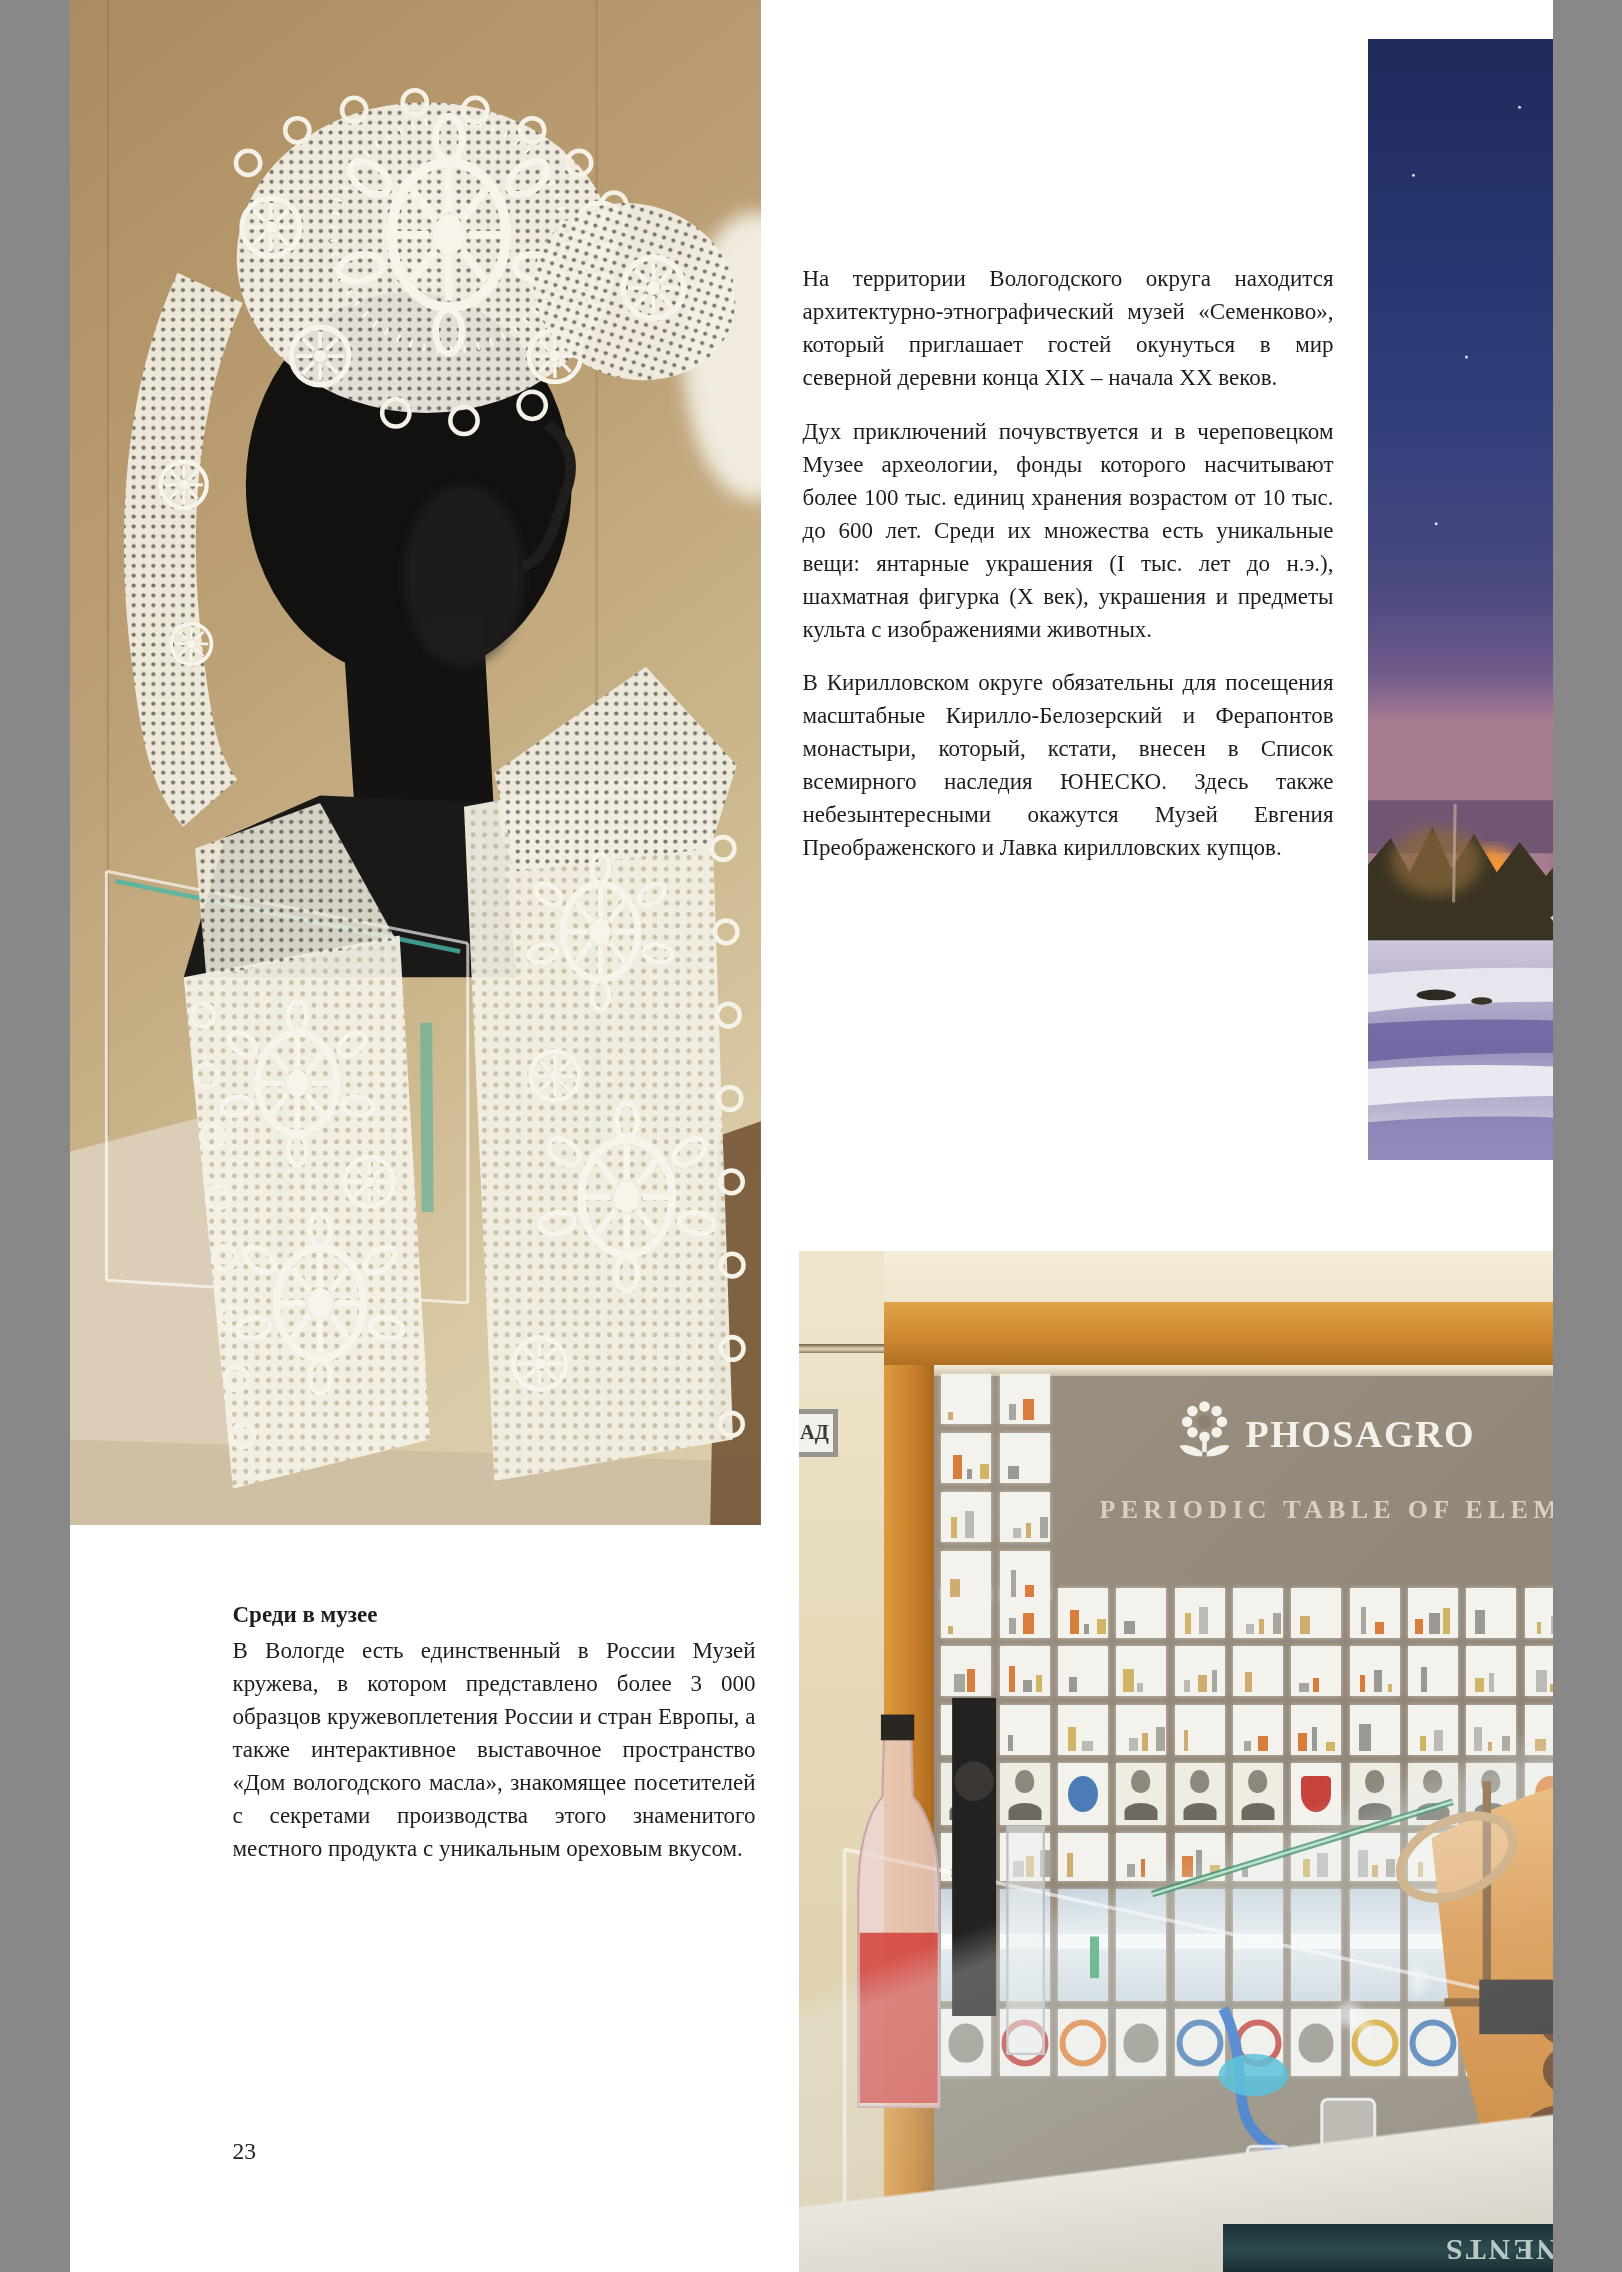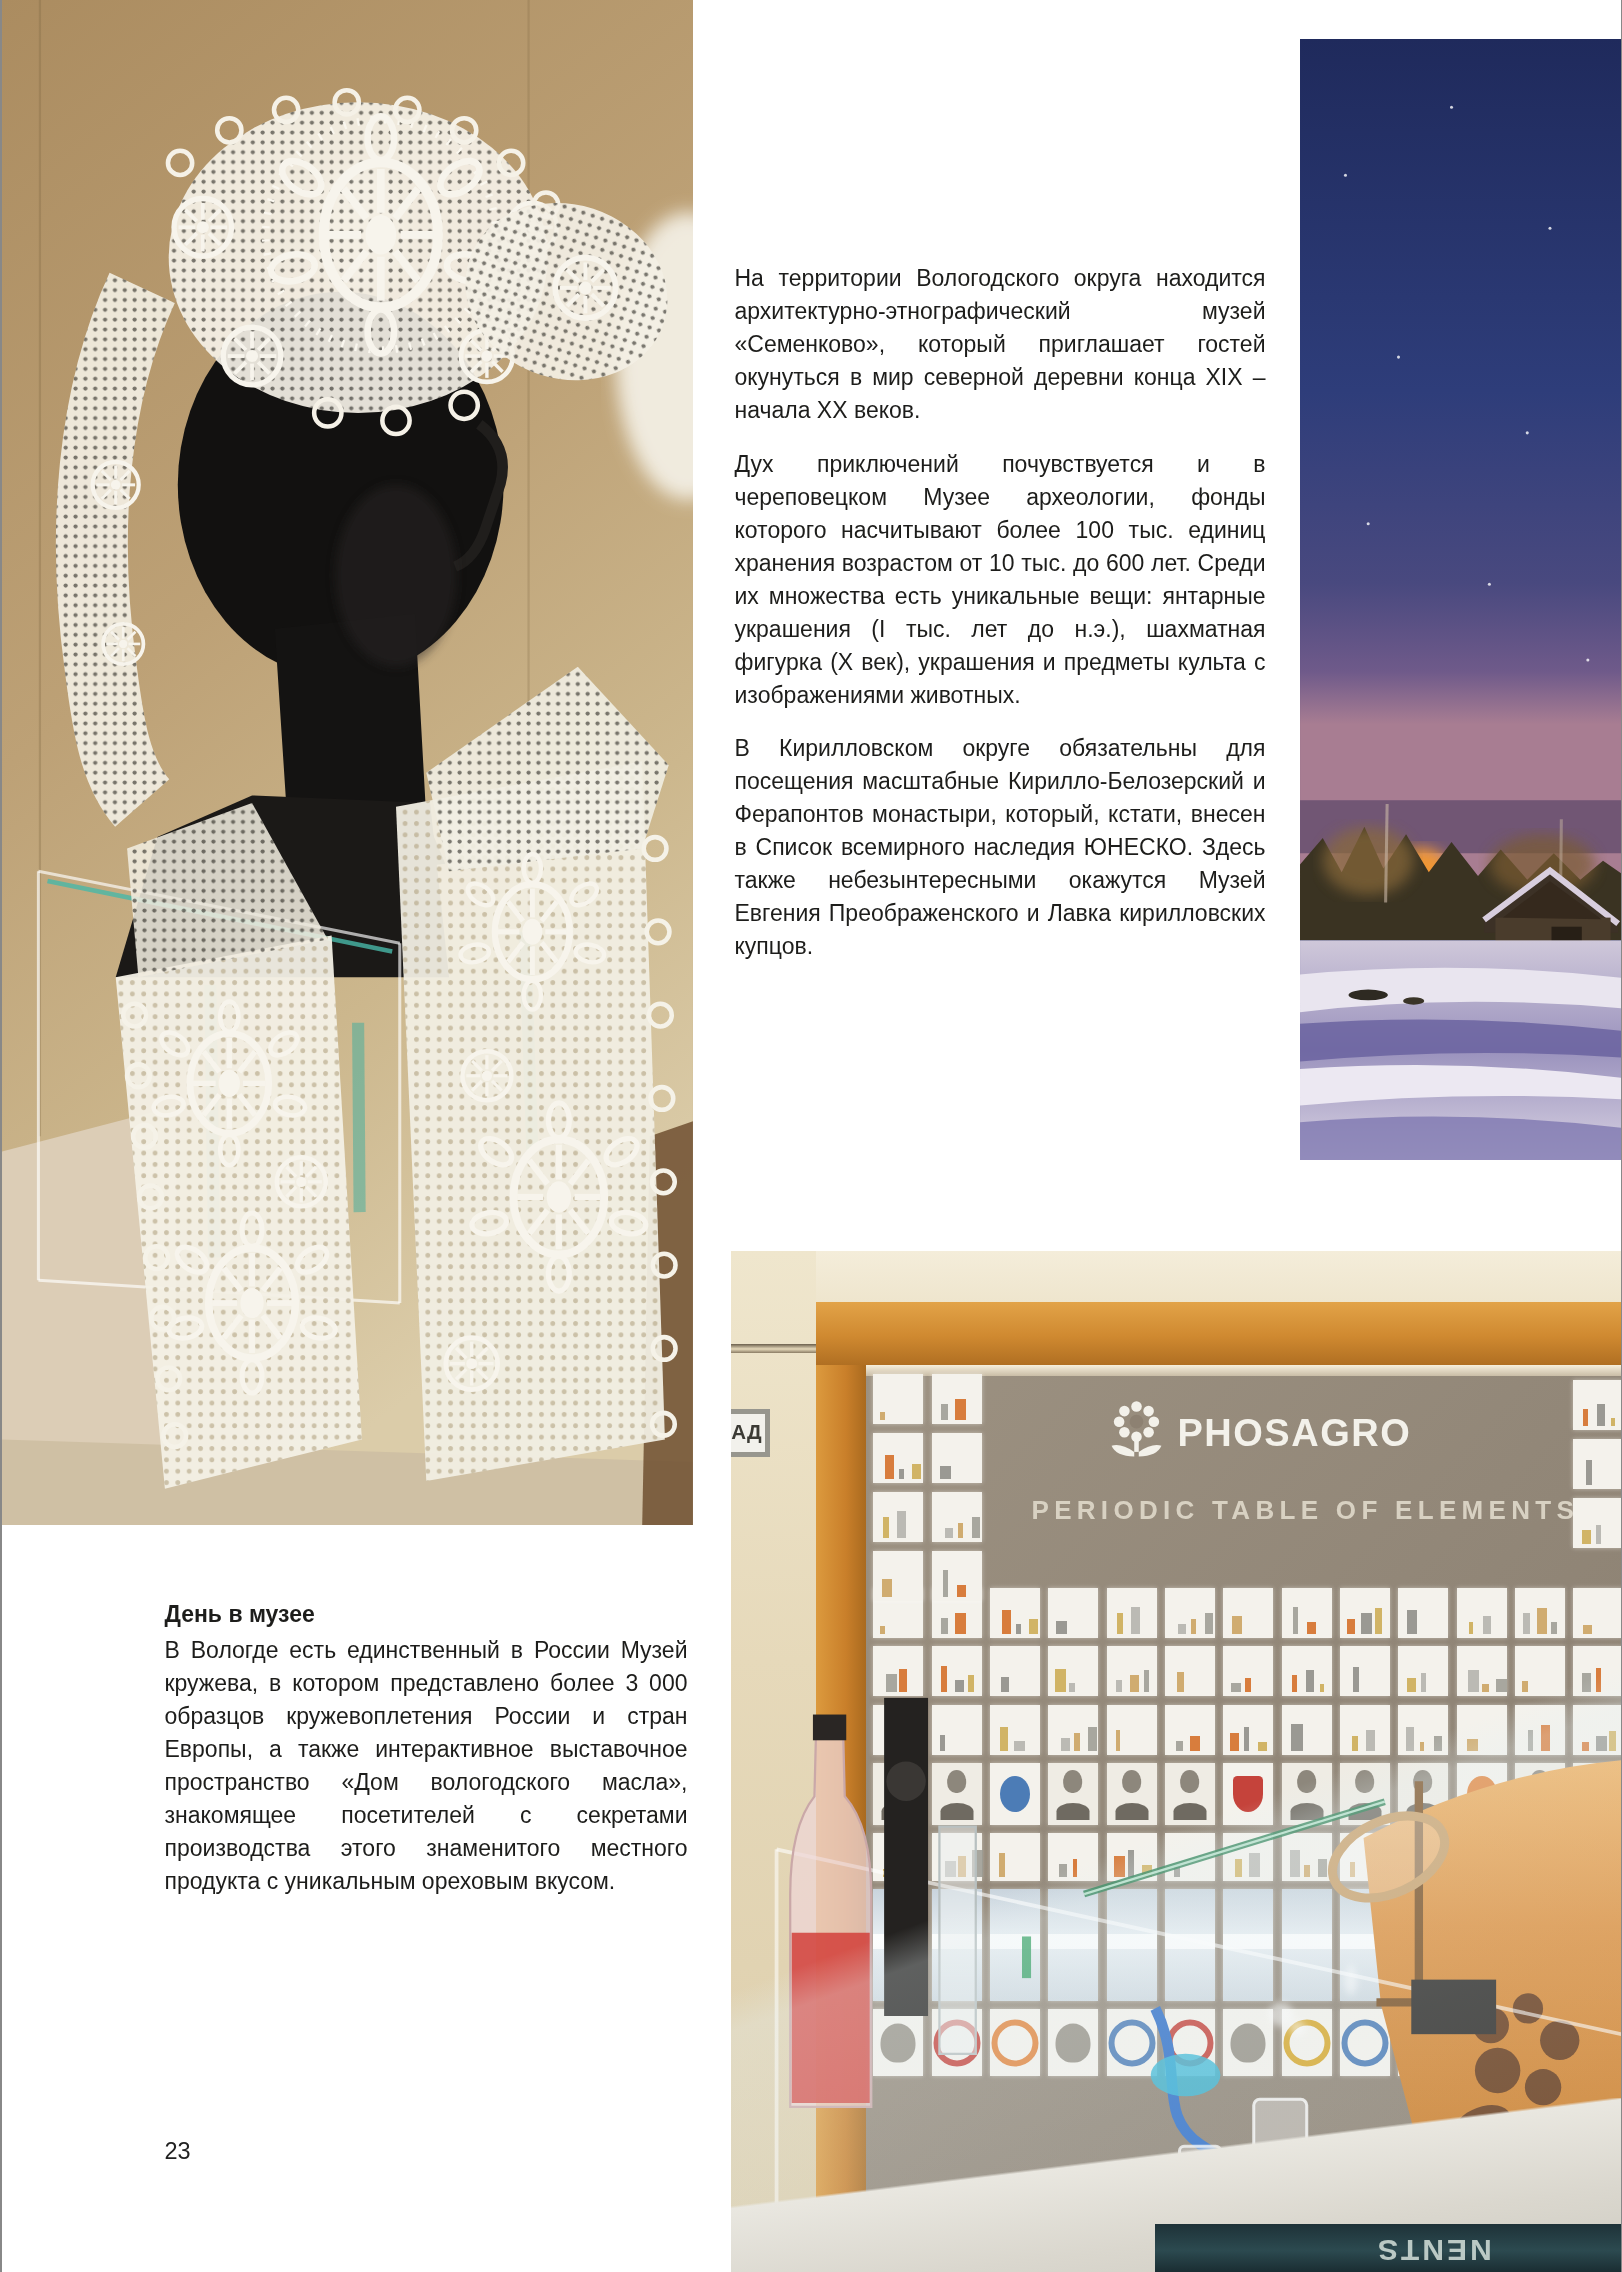--- a/index.html
+++ b/index.html
@@ -1,17 +1,17 @@
 <!DOCTYPE html>
 <html style="font-size:12px"><head>
 <meta charset="utf-8">
 <style>
   html,body{margin:0;padding:0;background:#888;}
-  .page{position:relative;width:1619px;height:2273px;background:#ffffff;
-        font-family:Liberation Sans, sans-serif;overflow:hidden;margin:0 auto;}
+  .page{position:relative;width:1483px;height:2273px;background:#ffffff;
+        font-family:Liberation Serif, serif;overflow:hidden;margin:0 auto;}
   figure{margin:0;padding:0;}
 
   
   .photo{position:absolute;overflow:hidden;}
   .lace-photo{left:0;top:0;width:691px;height:1525px;background:#b79a6e;}
   .winter-photo{left:1298px;top:39px;width:325px;height:1121px;background:#2c3a72;}
   .phos-photo{left:729px;top:1251px;width:894px;height:1021px;background:#efe5cf;}
 
   
   .col{position:absolute;color:#1d1d1b;font-size:23px;line-height:33px;
@@ -296,21 +296,21 @@
     </svg>
   </figure>
 
   <section class="col col-right">
     <p>На территории Вологодского округа находится архитектурно-этнографический музей «Семенково», который приглашает гостей окунуться в мир северной деревни конца XIX – начала XX веков.</p>
     <p>Дух приключений почувствуется и в череповецком Музее археологии, фонды которого насчитывают более 100 тыс. единиц хранения возрастом от 10 тыс. до 600 лет. Среди их множества есть уникальные вещи: янтарные украшения (I тыс. лет до н.э.), шахматная фигурка (X век), украшения и предметы культа с изображениями животных.</p>
     <p>В Кирилловском округе обязательны для посещения масштабные Кирилло-Белозерский и Ферапонтов монастыри, который, кстати, внесен в Список всемирного наследия ЮНЕСКО. Здесь также небезынтересными окажутся Музей Евгения Преображенского и Лавка кирилловских купцов.</p>
   </section>
 
   <section class="col col-left">
-    <h3>День в музее</h3>
+    <h3>Среди в музее</h3>
     <p>В Вологде есть единственный в России Музей кружева, в котором представлено более 3 000 образцов кружевоплетения России и стран Европы, а также интерактивное выставочное пространство «Дом вологодского масла», знакомящее посетителей с секретами производства этого знаменитого местного продукта с уникальным ореховым вкусом.</p>
   </section>
 
   <figure class="photo phos-photo">
     <div class="phos-interior"></div>
     <div class="phos-ceiling"></div>
     <div class="phos-wall-left"></div>
     <div class="phos-molding"></div>
     <div class="door-sign">АД</div>
     <div class="phos-beam-v"></div>

